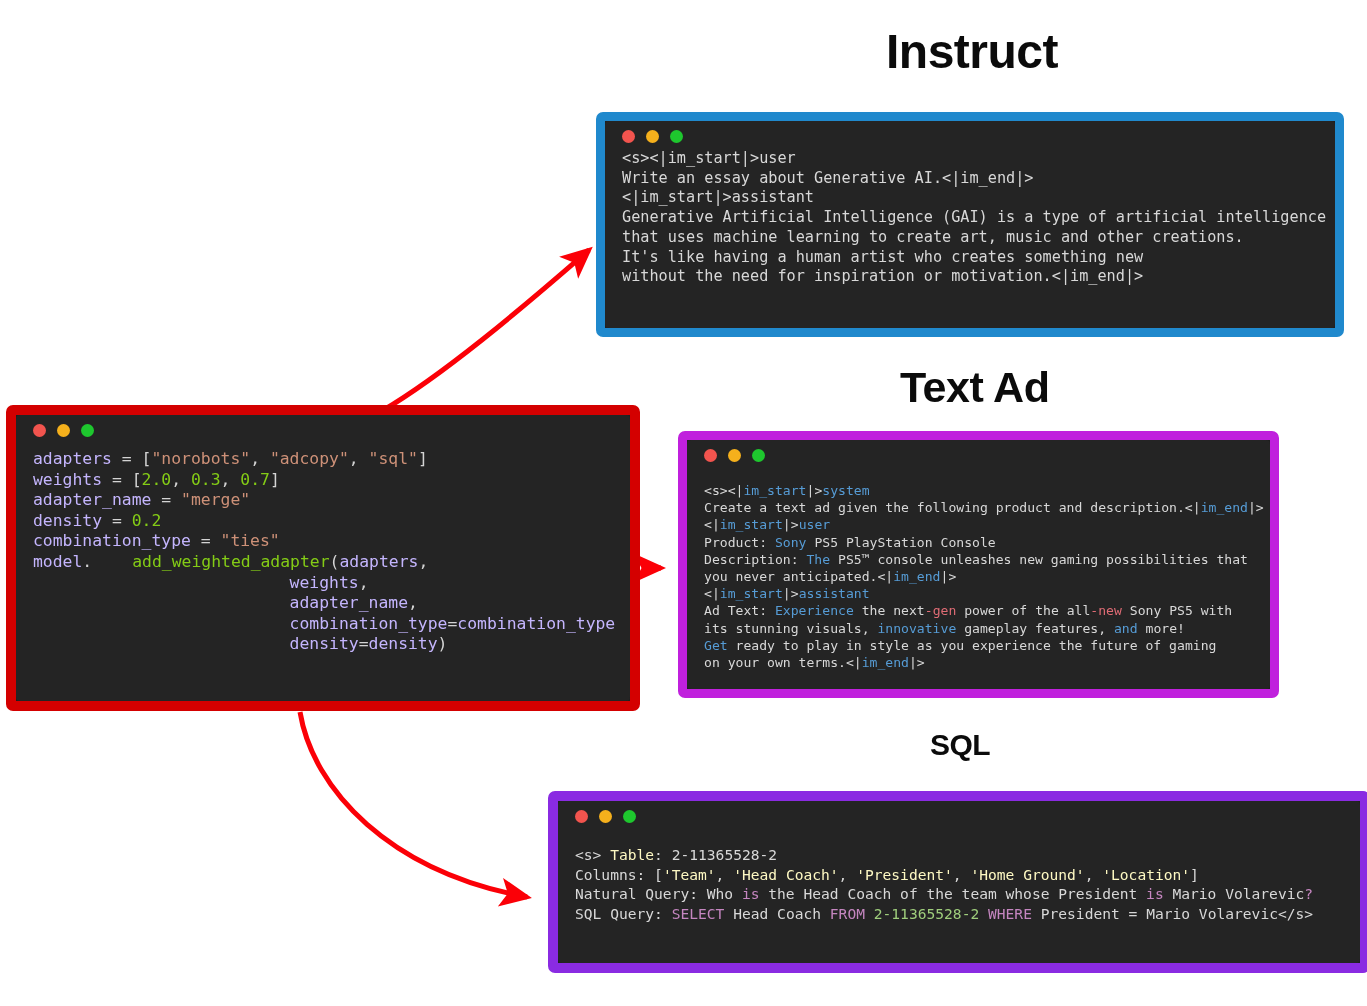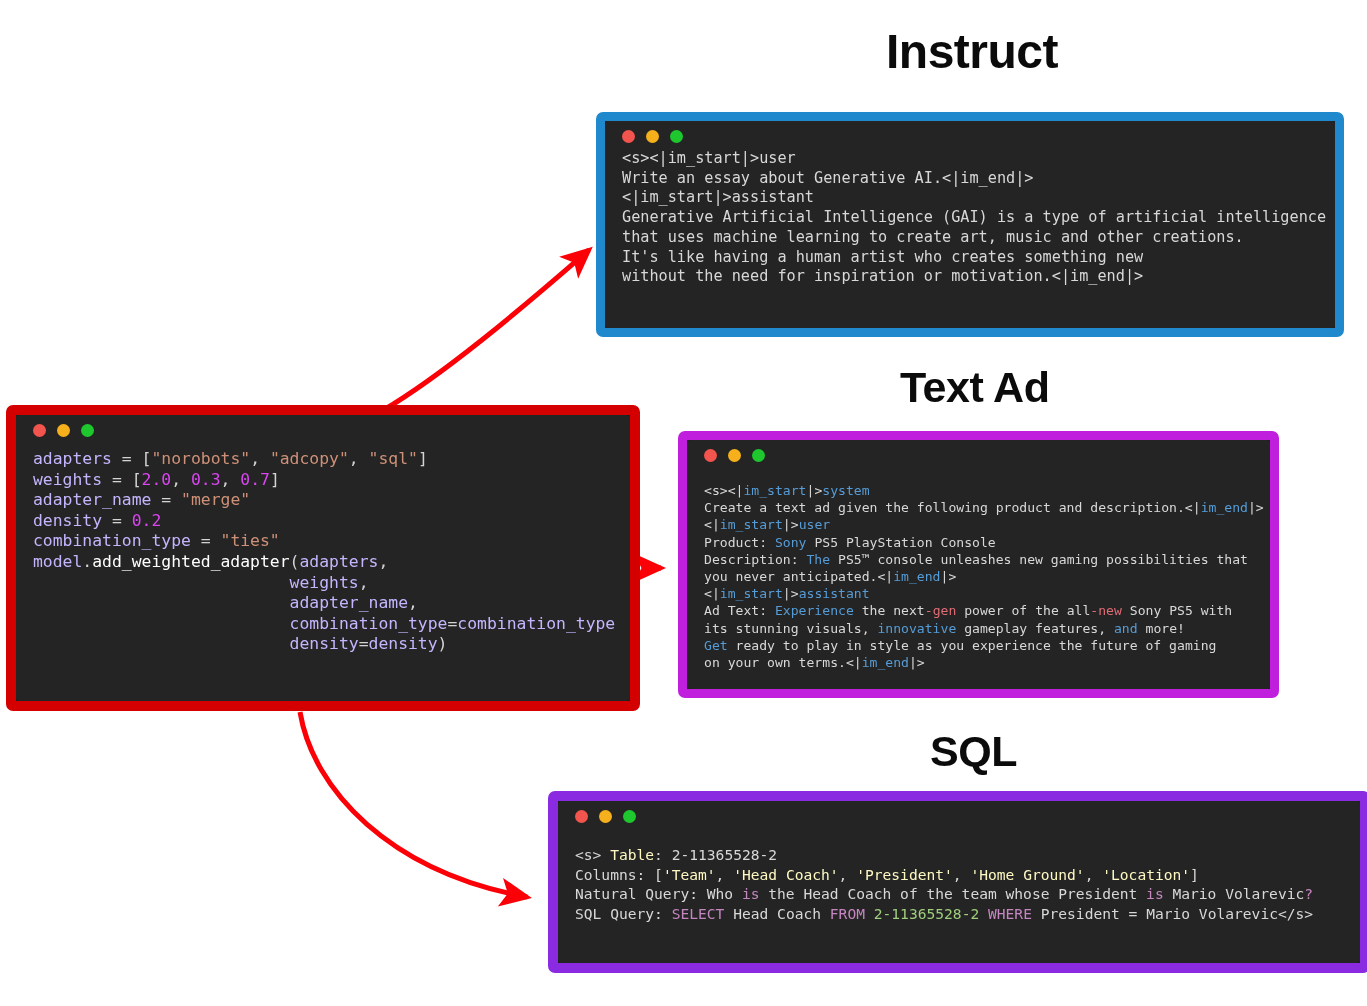--- a/index.html
+++ b/index.html
@@ -21,21 +21,21 @@
     position: absolute;
     font-family: "Liberation Sans", sans-serif;
     font-weight: bold;
     color: #0b0b0b;
     letter-spacing: -0.5px;
     white-space: nowrap;
     line-height: 1;
   }
   #title-instruct { left: 886px; top: 28px;  font-size: 48px; }
   #title-textad   { left: 900px; top: 366px; font-size: 43px; }
-  #title-sql      { left: 930px; top: 730px; font-size: 43px; }
+  #title-sql      { left: 930px; top: 730px; font-size: 30px; }
 
   
   .window {
     position: absolute;
     border-style: solid;
     border-radius: 7px;
     box-sizing: border-box;
     background: #1e1e1e;
     overflow: hidden;
   }
@@ -67,23 +67,23 @@
   .code {
     font-family: "DejaVu Sans Mono", "Liberation Mono", monospace;
     color: #d4d4d4;
     white-space: pre;
     margin: 0;
   }
 
   
   .t-var   { color: #c4b5fd; }
   .t-str   { color: #ce9178; }
-  .t-num   { color: #d946ef; }
+  .t-num   { color: #84cc16; }
   .t-punc  { color: #d4d4d4; }
-  .t-fn    { color: #ffffff; }
+  .t-fn    { color: #84cc16; margin-left: 40px; }
   .t-kw    { color: #569cd6; }
   .t-plain { color: #d8d8d8; }
   .t-red   { color: #e06c75; text-align: center; }
   .t-orange{ color: #fef9c3; }
   .t-magenta { color: #c586c0; }
   .t-green2  { color: #9fce7c; }
 
   
   #win-instruct {
     left: 596px; top: 112px; width: 748px; height: 225px;

